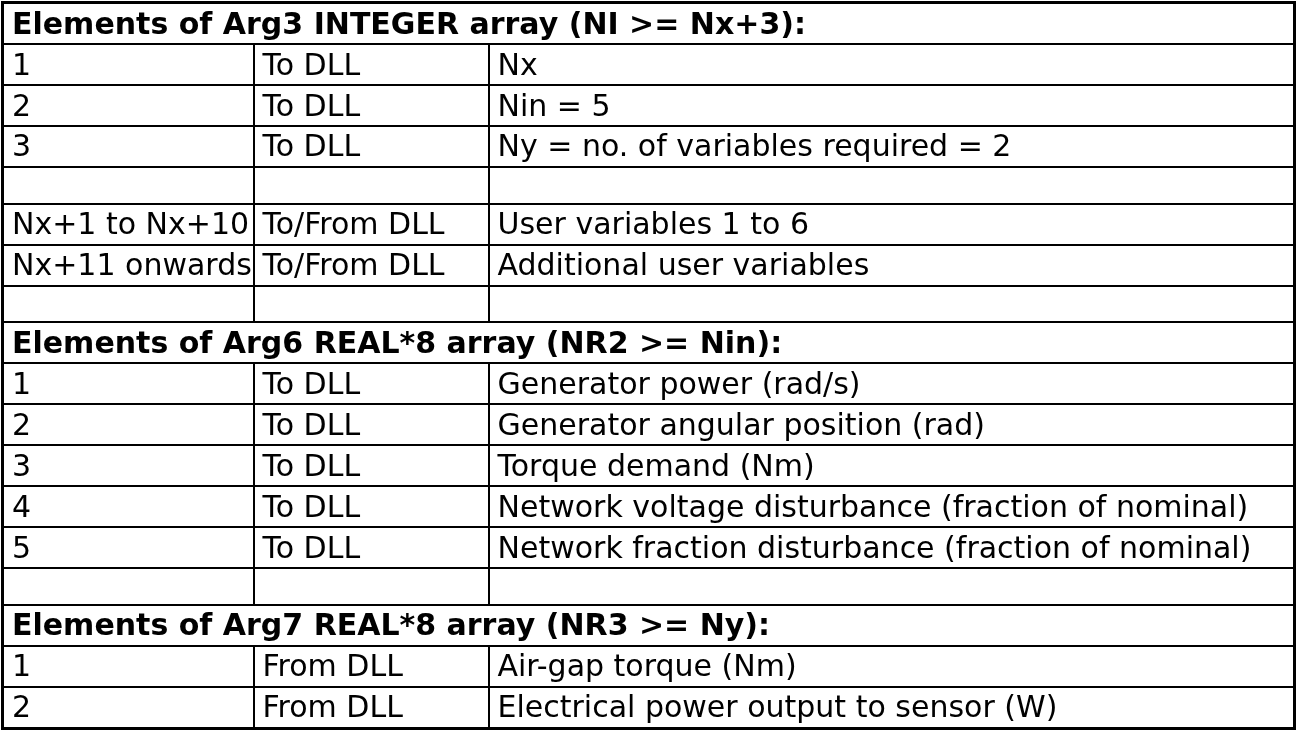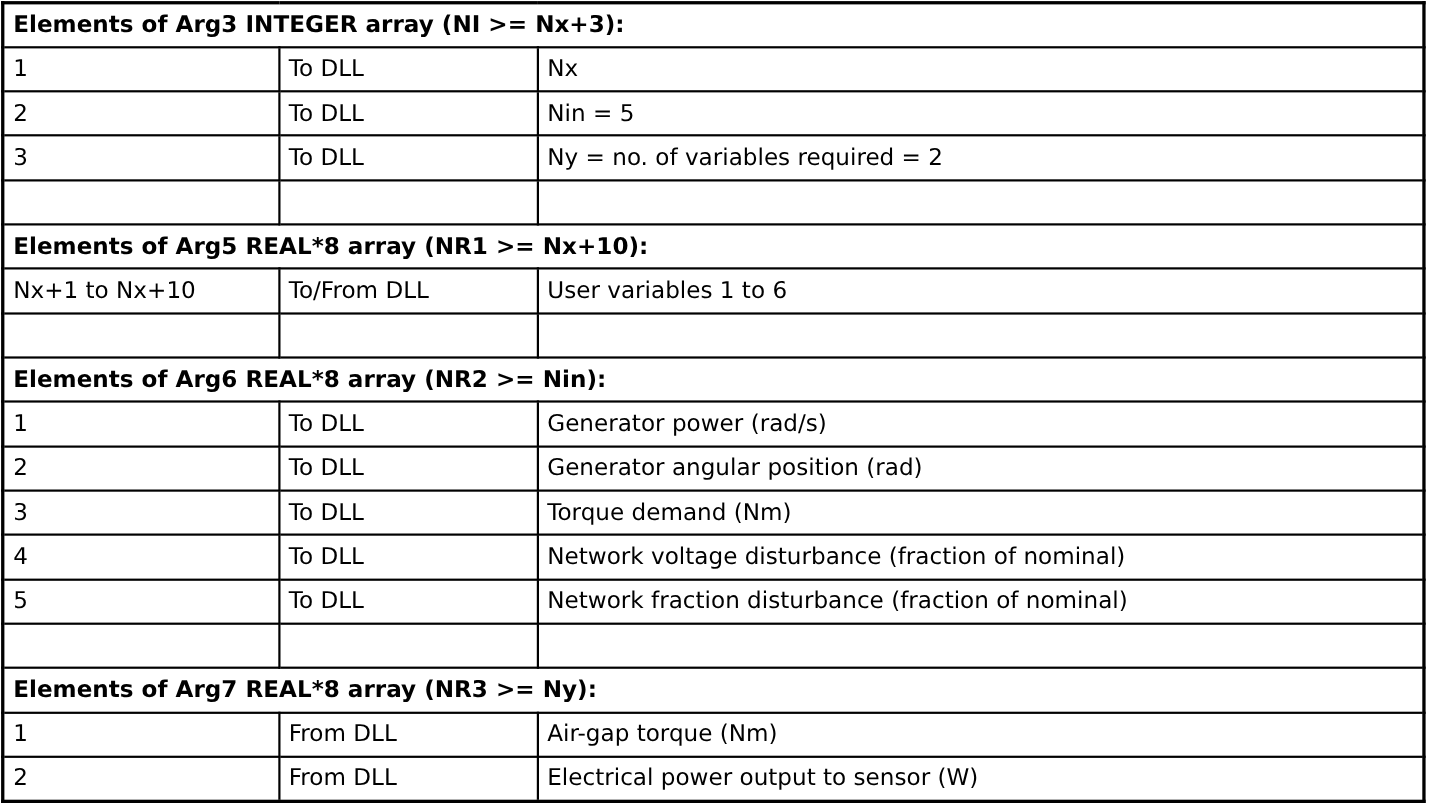--- a/index.html
+++ b/index.html
@@ -22,21 +22,21 @@
     top: 1px;
     width: 1295px;
     height: 729px;
     border-collapse: collapse;
     table-layout: fixed;
     border: 3px solid #000000;
     background: #ffffff;
   }
   table.doc-table td {
     border: 2px solid #000000;
-    font-size: 21px;
+    font-size: 30px;
     line-height: 1.2;
     padding: 0 8px;
     vertical-align: middle;
     white-space: nowrap;
     overflow: hidden;
   }
   table.doc-table tr {
     height: 34px;
   }
   table.doc-table td.hdr {
@@ -74,26 +74,28 @@
           <td>3</td>
           <td>To DLL</td>
           <td>Ny = no. of variables required = 2</td>
         </tr>
         <tr>
           <td></td>
           <td></td>
           <td></td>
         </tr>
         <tr>
-          <td colspan="3" class="hdr">Elements of Arg5 REAL*8 array (NR1 &gt;= Nx+10):</td>
-        </tr>
-        <tr>
           <td>Nx+1 to Nx+10</td>
           <td>To/From DLL</td>
           <td>User variables 1 to 6</td>
+        </tr>
+        <tr>
+          <td>Nx+11 onwards</td>
+          <td>To/From DLL</td>
+          <td>Additional user variables</td>
         </tr>
         <tr>
           <td></td>
           <td></td>
           <td></td>
         </tr>
         <tr>
           <td colspan="3" class="hdr">Elements of Arg6 REAL*8 array (NR2 &gt;= Nin):</td>
         </tr>
         <tr>

